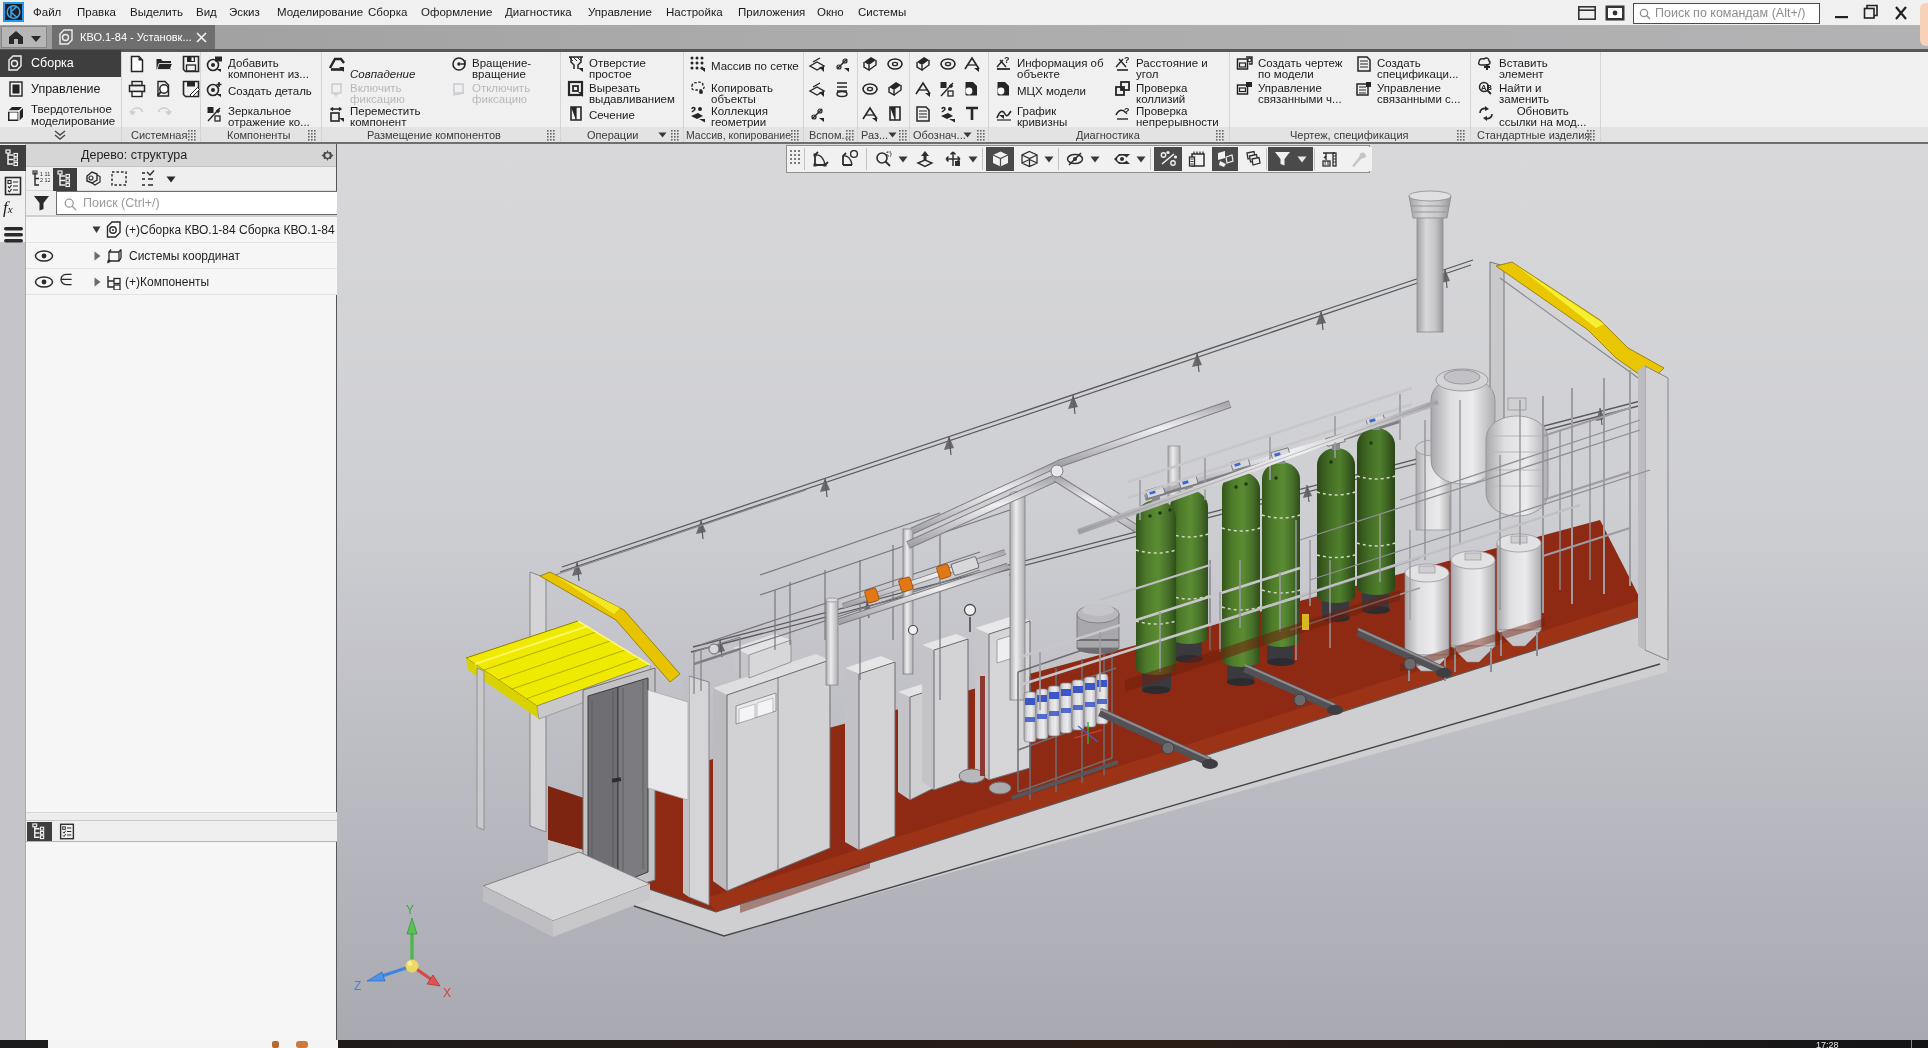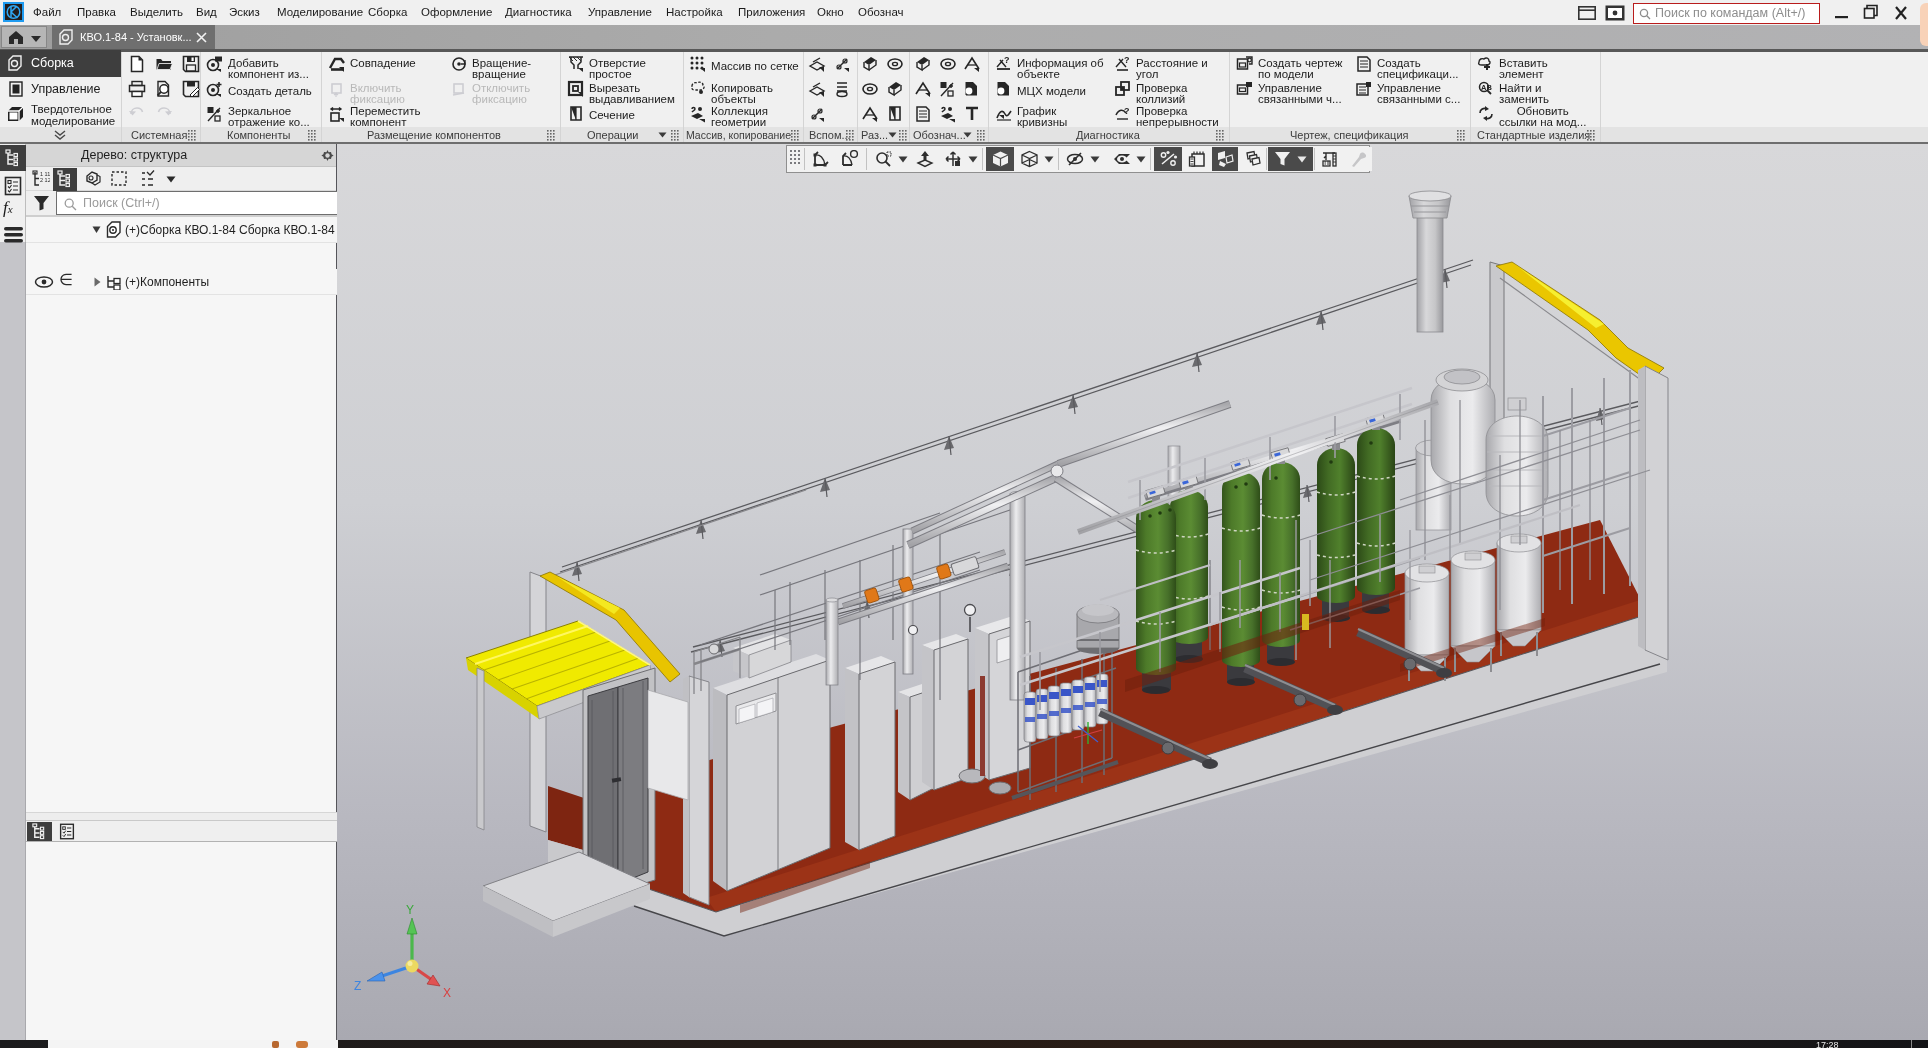--- a/index.html
+++ b/index.html
@@ -29,21 +29,21 @@
 <div class="menuitem" style="left:196px;">Вид</div>
 <div class="menuitem" style="left:229px;">Эскиз</div>
 <div class="menuitem" style="left:277px;">Моделирование</div>
 <div class="menuitem" style="left:368px;">Сборка</div>
 <div class="menuitem" style="left:421px;">Оформление</div>
 <div class="menuitem" style="left:505px;">Диагностика</div>
 <div class="menuitem" style="left:588px;">Управление</div>
 <div class="menuitem" style="left:666px;">Настройка</div>
 <div class="menuitem" style="left:738px;">Приложения</div>
 <div class="menuitem" style="left:817px;">Окно</div>
-<div class="menuitem" style="left:858px;">Обознач</div>
+<div class="menuitem" style="left:858px;">Системы</div>
 <svg class="abs" style="left:1578px;top:6px;" width="18" height="14" viewBox="0 0 18 14">
       <rect x="0.8" y="0.8" width="16.4" height="12.4" fill="none" stroke="#333" stroke-width="1.6"></rect>
       <line x1="0.8" y1="4.2" x2="17.2" y2="4.2" stroke="#333" stroke-width="1.6"></line>
     </svg>
 <svg class="abs" style="left:1605px;top:5px;" width="20" height="16" viewBox="0 0 20 16">
       <rect x="0.5" y="0.5" width="19" height="15" fill="#333"></rect>
       <rect x="3" y="3" width="14" height="10" fill="#fff"></rect>
       <circle cx="10" cy="8" r="2.4" fill="#333"></circle>
       <rect x="8" y="6.7" width="4" height="2.6" fill="#333"></rect>
     </svg>
@@ -201,21 +201,21 @@
         <rect x="0" y="9" width="1.6" height="1.6"></rect>
         <rect x="3" y="9" width="1.6" height="1.6"></rect>
         <rect x="6" y="9" width="1.6" height="1.6"></rect>
       </g>
     </svg>
 <svg class="abs" style="left:328px;top:55px;" width="18" height="18" viewBox="0 0 18 18">
       <path d="M2 13 L7 4 L13 4 L16 8" fill="none" stroke="#262626" stroke-width="2.4"></path>
       <path d="M3 14.5 L15 14.5" stroke="#262626" stroke-width="2.6"></path>
       <path d="M11 12 L16 12 L16 17 Z" fill="#262626"></path>
     </svg>
-<div class="rbtxt" style="left:350px;top:58px;">Совпадение</div>
+<div class="rbtxt" style="left:350px;top:69px;font-style:italic;">Совпадение</div>
 <svg class="abs" style="left:328px;top:80px;" width="18" height="18" viewBox="0 0 18 18">
       <rect x="4" y="4" width="9" height="9" fill="none" stroke="#cdcdd2" stroke-width="1.6"></rect>
       <path d="M6 15 L8 13 L10 15 M8 13 L8 17" stroke="#cdcdd2" stroke-width="1.2" fill="none"></path>
     </svg>
 <div class="rbtxt rbg" style="left:350px;top:83px;">Включить<br>фиксацию</div>
 <svg class="abs" style="left:328px;top:105px;" width="18" height="18" viewBox="0 0 18 18">
       <rect x="3" y="8" width="8" height="8" fill="none" stroke="#262626" stroke-width="1.6"></rect>
       <path d="M3 4 L13 4 M5 2.5 L3 4 L5 5.5 M11 2.5 L13 4 L11 5.5" stroke="#262626" stroke-width="1.4" fill="none"></path>
       <path d="M11 13 L16 13 L16 17 Z" fill="#262626"></path>
     </svg>
@@ -690,20 +690,35 @@
 <div class="abs" style="left:26px;top:217px;width:311px;height:26px;background:#f6f6f6;border-bottom:1px solid #e3e3e3;">
 <svg style="position:absolute;left:66px;top:9px;" width="9" height="8" viewBox="0 0 9 8">
         <path d="M0.5 0.5 L8.5 0.5 L4.5 7 Z" fill="#3a3a3a"></path>
       </svg>
 <svg style="position:absolute;left:79px;top:4px;" width="18" height="17" viewBox="0 0 18 17">
         <path d="M2.5 5.5 L7 1 L15 1 L15 11.5 L10.5 16 L2.5 16 Z" fill="#fff" stroke="#2a2a2a" stroke-width="1.4"></path>
         <circle cx="8" cy="9" r="3.2" fill="none" stroke="#2a2a2a" stroke-width="1.4"></circle>
         <circle cx="8" cy="9" r="1" fill="#2a2a2a"></circle>
       </svg>
 <span class="tli" style="left:99px;top:0;">(+)Сборка КВО.1-84 Сборка КВО.1-84 (Т</span>
+    </div>
+<div class="abs" style="left:26px;top:243px;width:311px;height:26px;background:#f6f6f6;border-bottom:1px solid #e3e3e3;">
+<svg style="position:absolute;left:8px;top:7px;" width="20" height="12" viewBox="0 0 20 12">
+        <ellipse cx="10" cy="6" rx="8.5" ry="5" fill="none" stroke="#2a2a2a" stroke-width="1.5"></ellipse>
+        <circle cx="10" cy="6" r="2.4" fill="#2a2a2a"></circle>
+      </svg>
+<svg style="position:absolute;left:68px;top:8px;" width="7" height="10" viewBox="0 0 7 10">
+        <path d="M0.5 0.5 L6.5 5 L0.5 9.5 Z" fill="#6a6a6a"></path>
+      </svg>
+<svg style="position:absolute;left:80px;top:5px;" width="17" height="16" viewBox="0 0 17 16">
+        <path d="M3 13 L13 13 L15 10 M3 13 L3 4 L5 1.5 M3 13 L1.5 15" fill="none" stroke="#2a2a2a" stroke-width="1.3"></path>
+        <path d="M3 4 L13 4 L15 1.5 M13 4 L13 13 M15 10 L15 1.5" fill="none" stroke="#2a2a2a" stroke-width="1.3"></path>
+        <circle cx="3" cy="13" r="1.6" fill="#2a2a2a"></circle>
+      </svg>
+<span class="tli" style="left:103px;top:0;">Системы координат</span>
     </div>
 <div class="abs" style="left:26px;top:269px;width:311px;height:26px;background:#f6f6f6;border-bottom:1px solid #e3e3e3;">
 <svg style="position:absolute;left:8px;top:7px;" width="20" height="12" viewBox="0 0 20 12">
         <ellipse cx="10" cy="6" rx="8.5" ry="5" fill="none" stroke="#2a2a2a" stroke-width="1.5"></ellipse>
         <circle cx="10" cy="6" r="2.4" fill="#2a2a2a"></circle>
       </svg>
 <div style="position:absolute;left:33px;top:1px;font-size:16px;color:#2a2a2a;">∈</div>
 <svg style="position:absolute;left:68px;top:8px;" width="7" height="10" viewBox="0 0 7 10">
         <path d="M0.5 0.5 L6.5 5 L0.5 9.5 Z" fill="#6a6a6a"></path>
       </svg>

